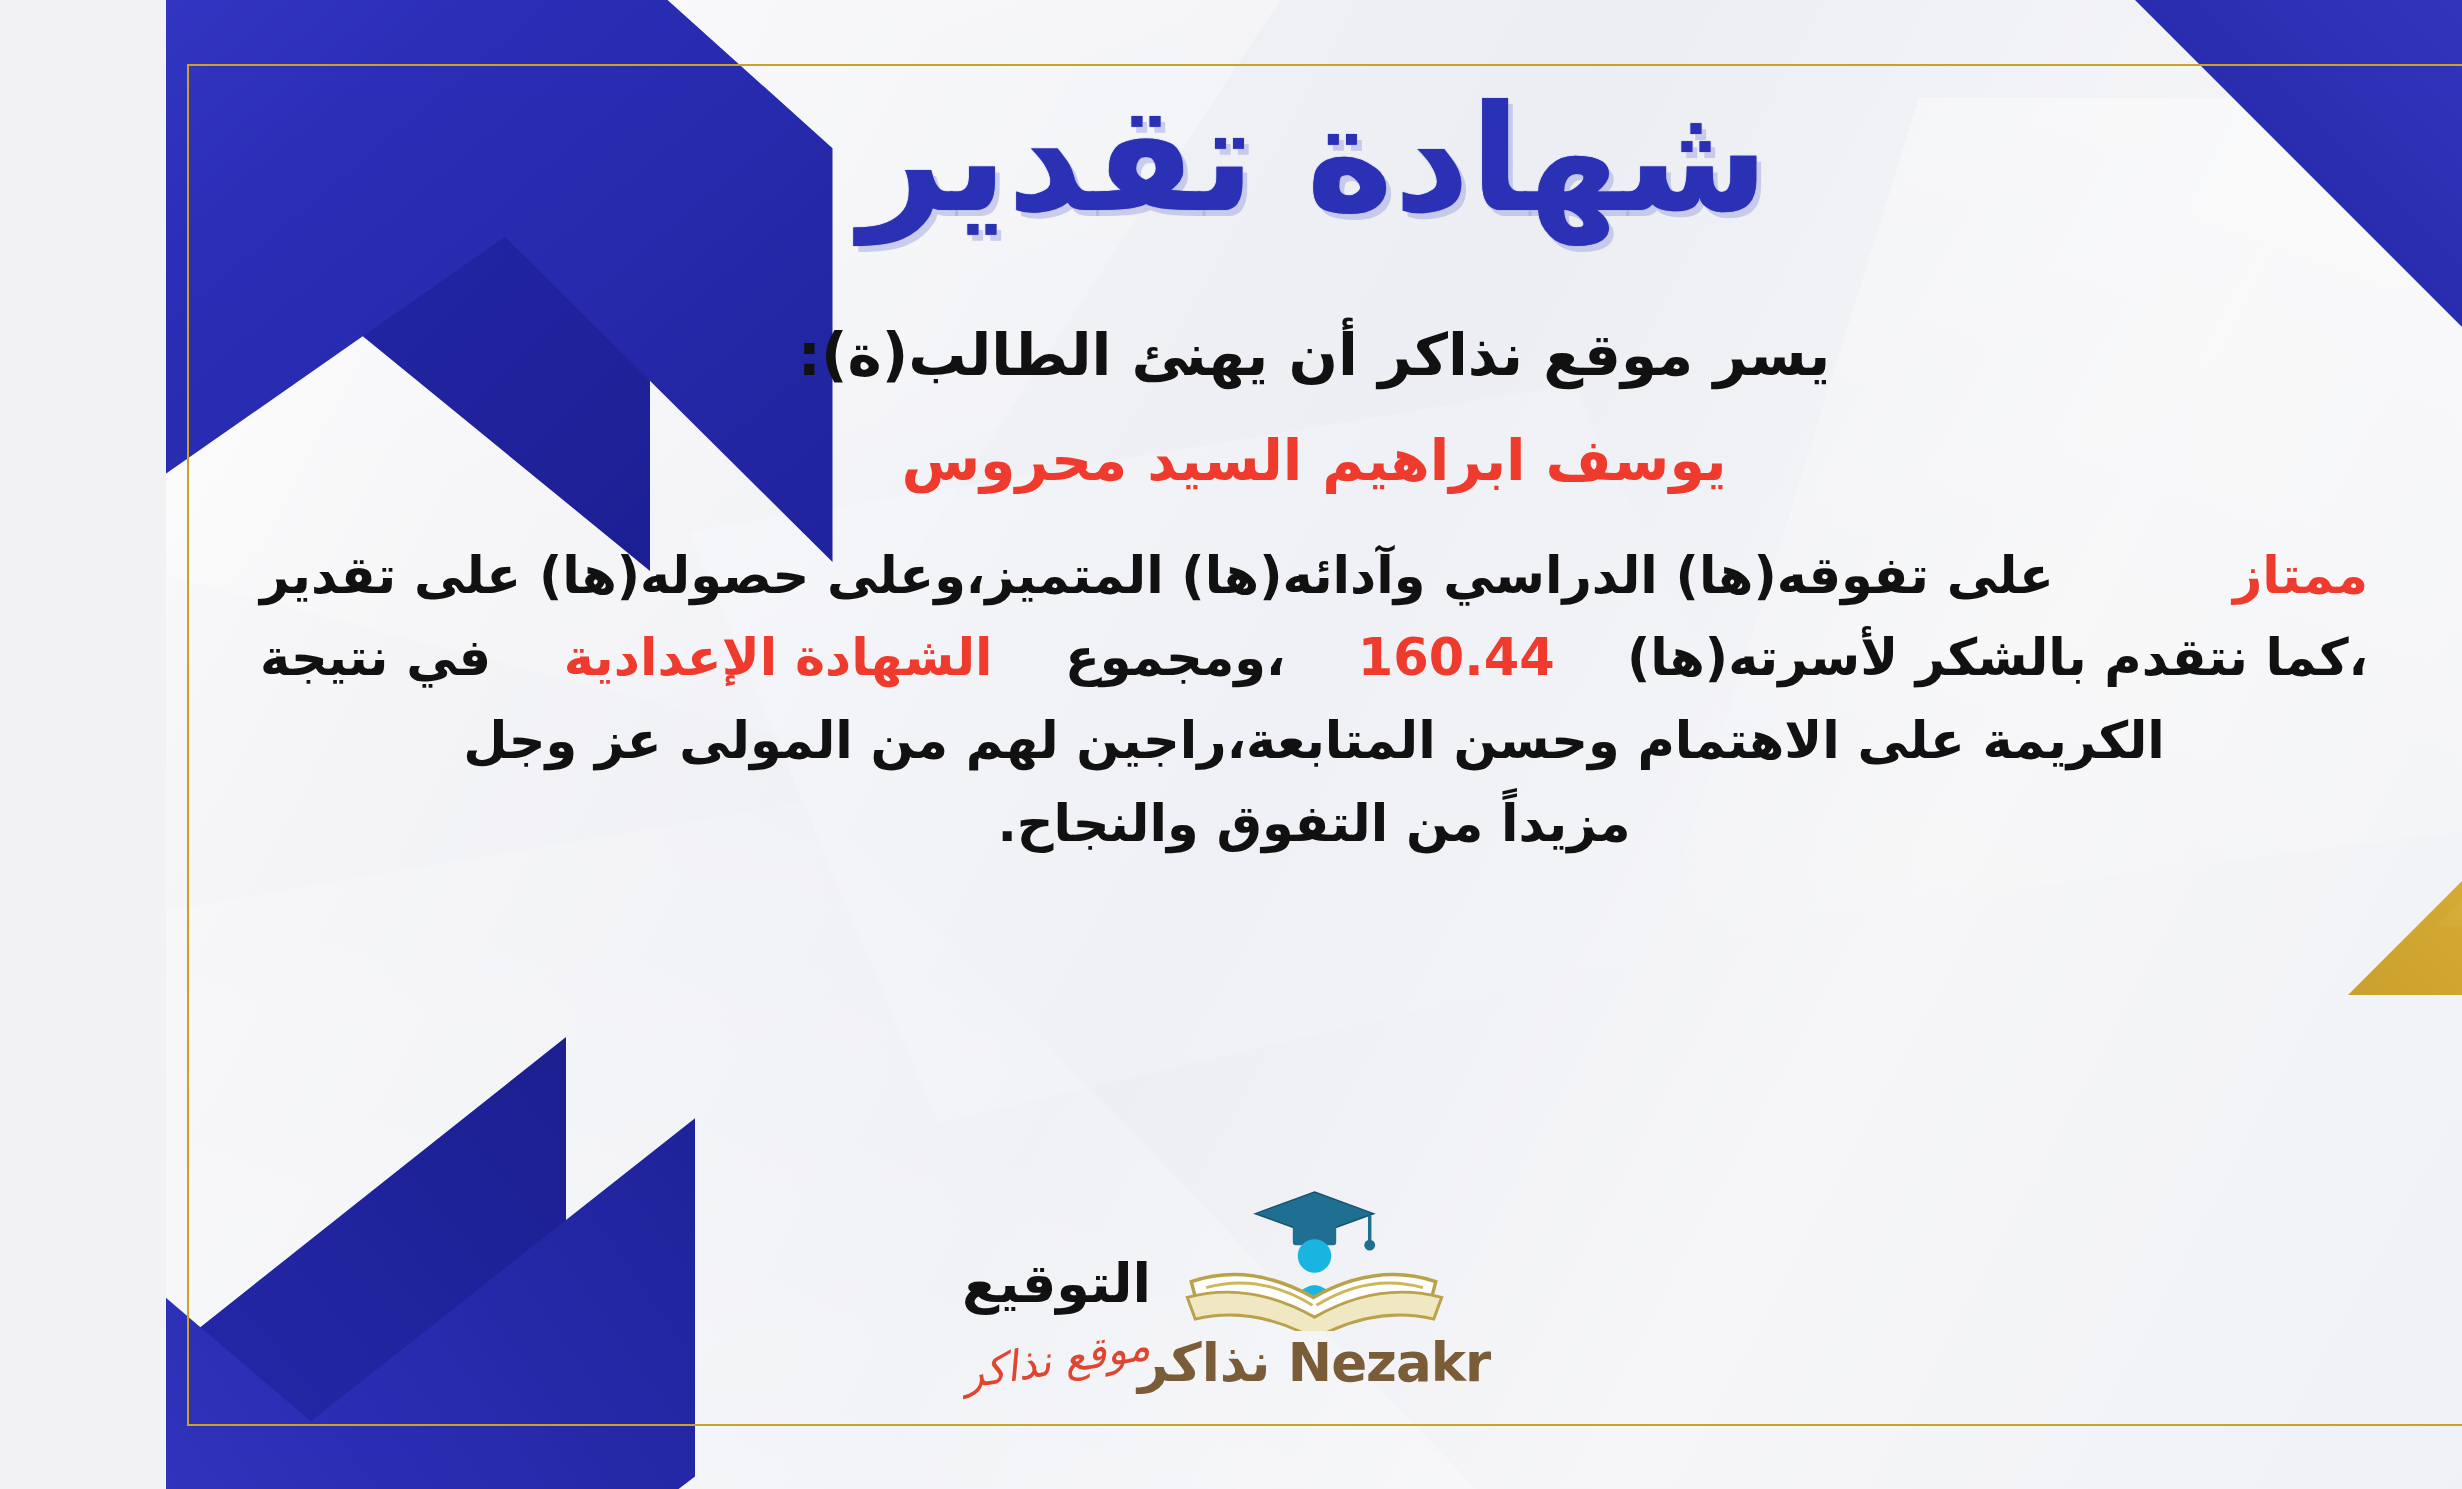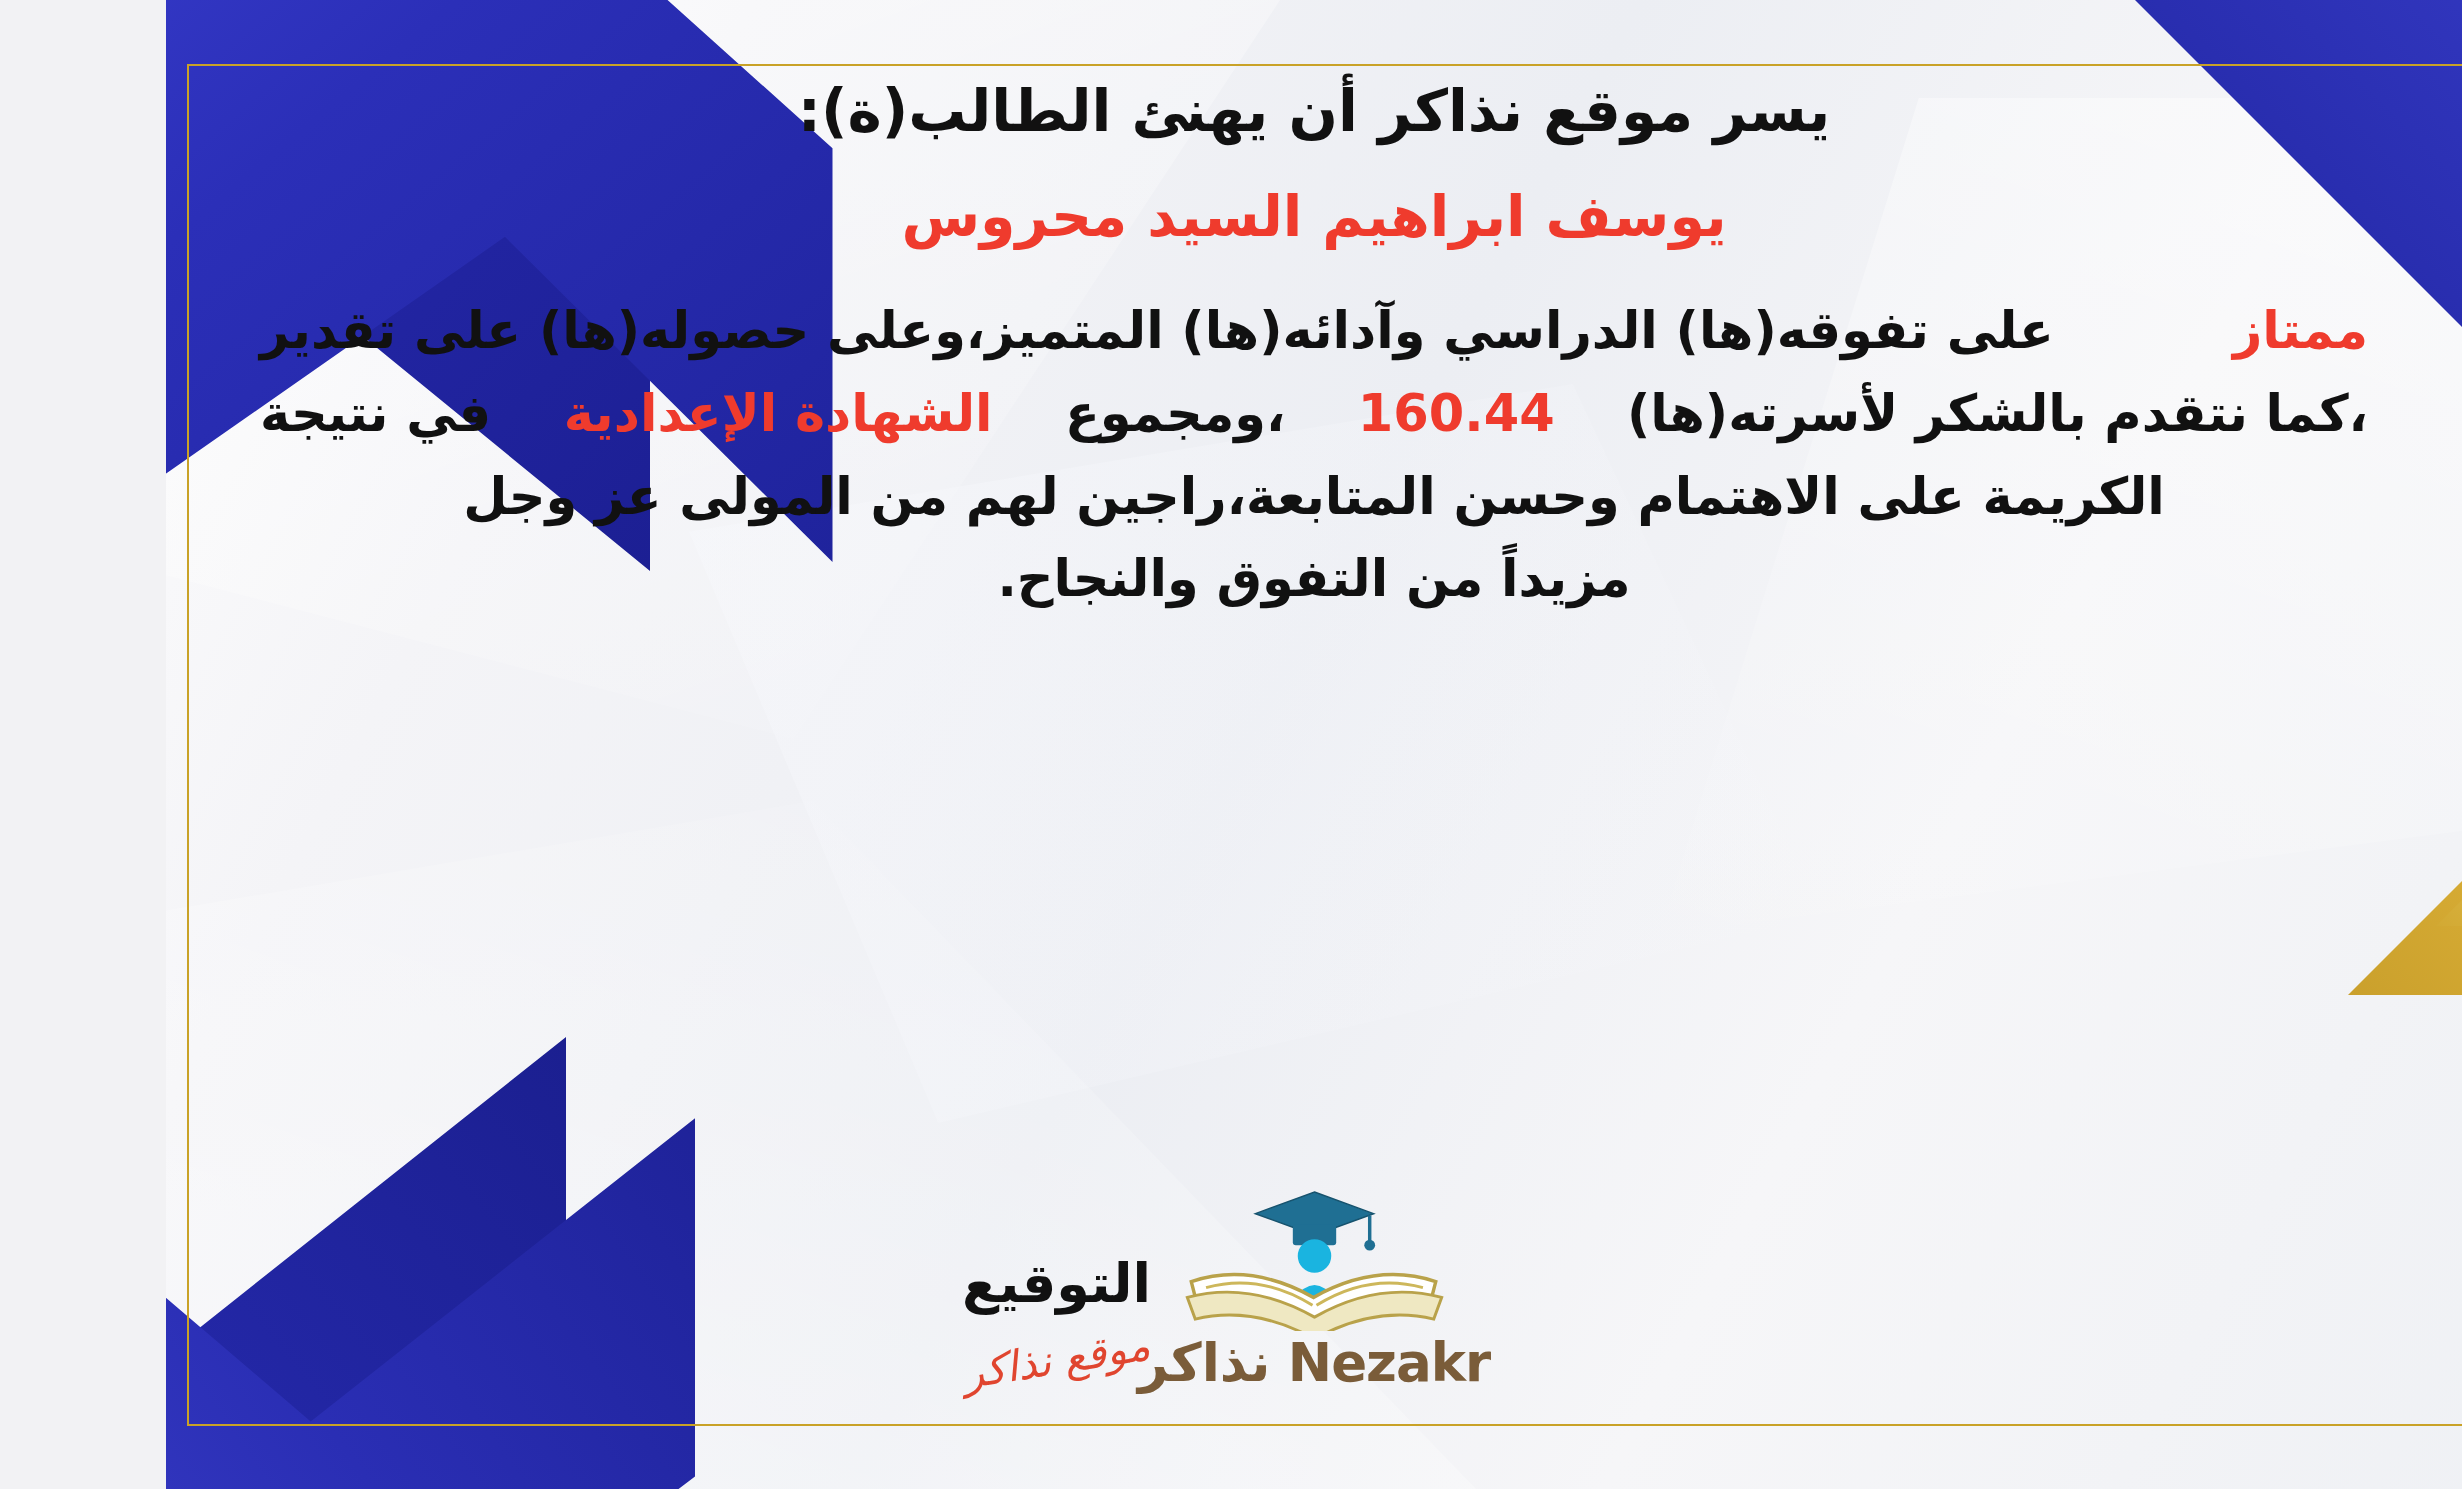--- a/index.html
+++ b/index.html
@@ -197,20 +197,21 @@
   <div class="corner tr-gold"></div>
   <div class="corner tr-gold2"></div>
   <div class="corner bl-blue"></div>
   <div class="corner bl-blue2"></div>
   <div class="corner br-gold"></div>
 
   <div class="gold-frame"></div>
 
   <div class="content">
 
+    <div class="title">شهادة تقدير</div>
 
     <div class="body-block">
 
       <div class="line-greeting">يسر موقع نذاكر أن يهنئ الطالب(ة):</div>
 
       <div class="student-name">يوسف ابراهيم السيد محروس</div>
 
       <div class="para">
         <span class="p-line justify">
           <span class="hl">ممتاز</span>

